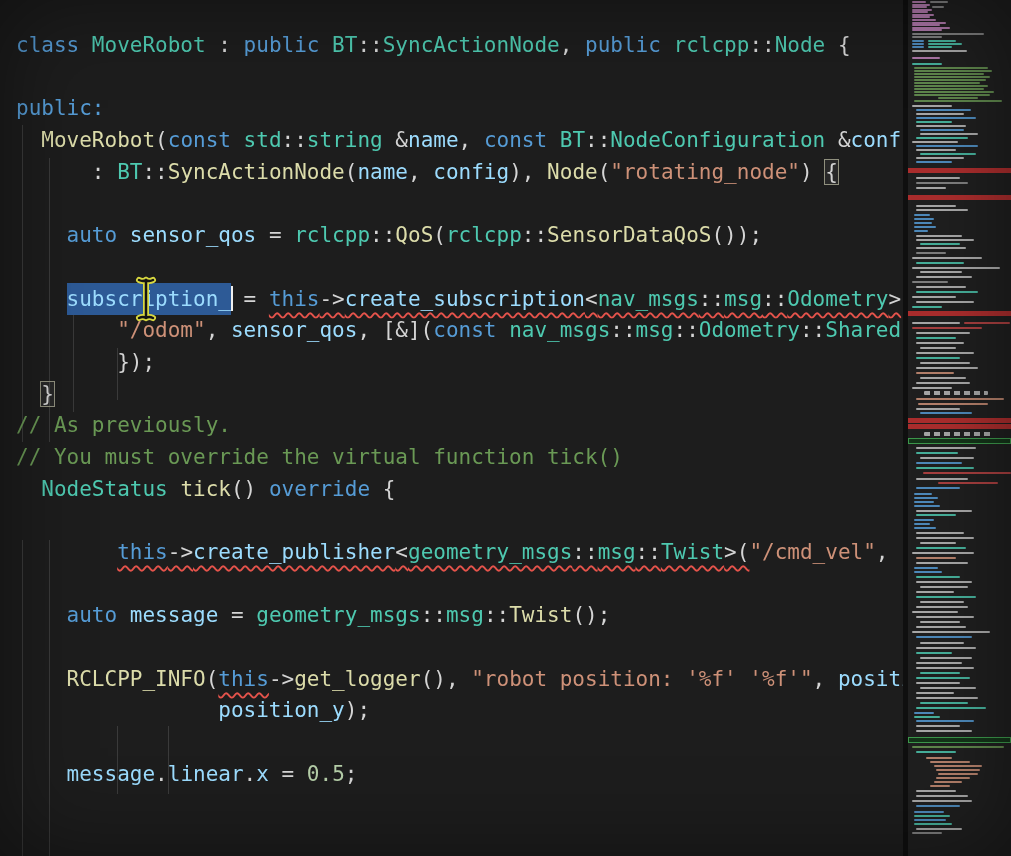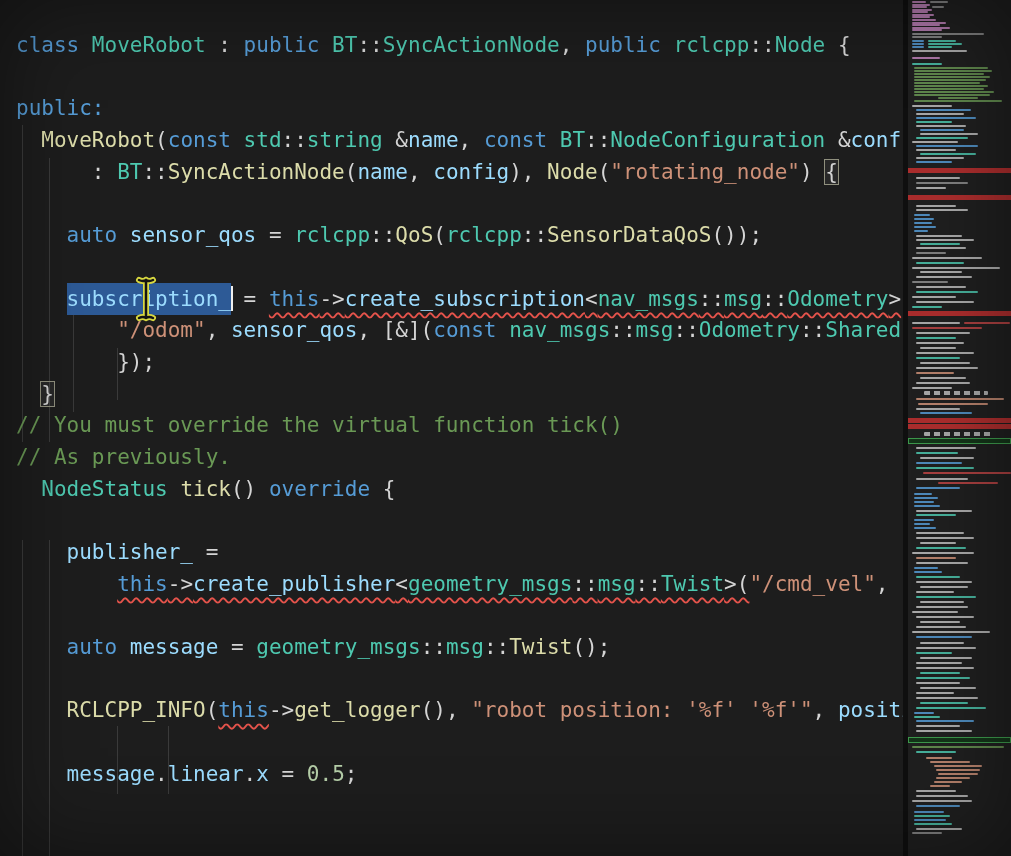--- a/index.html
+++ b/index.html
@@ -58,30 +58,30 @@
         <div class="code-line"><span style="color: rgb(86, 156, 214);">public</span><span style="color: rgb(86, 156, 214);">:</span></div>
         <div class="code-line"><span style="color: rgb(212, 212, 212);">  </span><span style="color: rgb(220, 220, 170);">MoveRobot</span><span style="color: rgb(212, 212, 212);">(</span><span style="color: rgb(86, 156, 214);">const </span><span style="color: rgb(78, 201, 176);">std</span><span style="color: rgb(212, 212, 212);">::</span><span style="color: rgb(78, 201, 176);">string</span><span style="color: rgb(212, 212, 212);"> &amp;</span><span style="color: rgb(156, 220, 254);">name</span><span style="color: rgb(212, 212, 212);">, </span><span style="color: rgb(86, 156, 214);">const </span><span style="color: rgb(78, 201, 176);">BT</span><span style="color: rgb(212, 212, 212);">::</span><span style="color: rgb(78, 201, 176);">NodeConfiguration</span><span style="color: rgb(212, 212, 212);"> &amp;</span><span style="color: rgb(156, 220, 254);">confi</span></div>
         <div class="code-line"><span style="color: rgb(212, 212, 212);">      : </span><span style="color: rgb(78, 201, 176);">BT</span><span style="color: rgb(212, 212, 212);">::</span><span style="color: rgb(220, 220, 170);">SyncActionNode</span><span style="color: rgb(212, 212, 212);">(</span><span style="color: rgb(156, 220, 254);">name</span><span style="color: rgb(212, 212, 212);">, </span><span style="color: rgb(156, 220, 254);">config</span><span style="color: rgb(212, 212, 212);">), </span><span style="color: rgb(220, 220, 170);">Node</span><span style="color: rgb(212, 212, 212);">(</span><span style="color: rgb(206, 145, 120);">"rotating_node"</span><span style="color: rgb(212, 212, 212);">) </span><span class="box" style="color: rgb(212, 212, 212);">{</span></div>
         <div class="code-line"></div>
         <div class="code-line"><span style="color: rgb(212, 212, 212);">    </span><span style="color: rgb(86, 156, 214);">auto</span><span style="color: rgb(212, 212, 212);"> </span><span style="color: rgb(156, 220, 254);">sensor_qos</span><span style="color: rgb(212, 212, 212);"> = </span><span style="color: rgb(78, 201, 176);">rclcpp</span><span style="color: rgb(212, 212, 212);">::</span><span style="color: rgb(220, 220, 170);">QoS</span><span style="color: rgb(212, 212, 212);">(</span><span style="color: rgb(78, 201, 176);">rclcpp</span><span style="color: rgb(212, 212, 212);">::</span><span style="color: rgb(220, 220, 170);">SensorDataQoS</span><span style="color: rgb(212, 212, 212);">());</span></div>
         <div class="code-line"></div>
         <div class="code-line"><span style="color: rgb(212, 212, 212);">    </span><span class="sel" style="color: rgb(156, 220, 254);">subscription_</span><span class="caret" style="background: rgb(239, 239, 239);"></span><span style="color: rgb(212, 212, 212);"> = </span><span class="sq" style="color: rgb(86, 156, 214);">this</span><span class="sq" style="color: rgb(212, 212, 212);">-&gt;</span><span class="sq" style="color: rgb(156, 220, 254);">create_subscription</span><span class="sq" style="color: rgb(212, 212, 212);">&lt;</span><span class="sq" style="color: rgb(78, 201, 176);">nav_msgs</span><span class="sq" style="color: rgb(212, 212, 212);">::</span><span class="sq" style="color: rgb(78, 201, 176);">msg</span><span class="sq" style="color: rgb(212, 212, 212);">::</span><span class="sq" style="color: rgb(78, 201, 176);">Odometry</span><span class="sq" style="color: rgb(212, 212, 212);">&gt;</span></div>
         <div class="code-line"><span style="color: rgb(212, 212, 212);">        </span><span style="color: rgb(206, 145, 120);">"/odom"</span><span style="color: rgb(212, 212, 212);">, </span><span style="color: rgb(156, 220, 254);">sensor_qos</span><span style="color: rgb(212, 212, 212);">, [&amp;](</span><span style="color: rgb(86, 156, 214);">const </span><span style="color: rgb(78, 201, 176);">nav_msgs</span><span style="color: rgb(212, 212, 212);">::</span><span style="color: rgb(78, 201, 176);">msg</span><span style="color: rgb(212, 212, 212);">::</span><span style="color: rgb(78, 201, 176);">Odometry</span><span style="color: rgb(212, 212, 212);">::</span><span style="color: rgb(78, 201, 176);">Shared</span></div>
         <div class="code-line"><span style="color: rgb(212, 212, 212);">        });</span></div>
         <div class="code-line"><span style="color: rgb(212, 212, 212);">  </span><span class="box" style="color: rgb(212, 212, 212);">}</span></div>
+        <div class="code-line"><span style="color: rgb(106, 153, 85);">// As previously.</span></div>
         <div class="code-line"><span style="color: rgb(106, 153, 85);">// You must override the virtual function tick()</span></div>
-        <div class="code-line"><span style="color: rgb(106, 153, 85);">// As previously.</span></div>
         <div class="code-line"><span style="color: rgb(212, 212, 212);">  </span><span style="color: rgb(78, 201, 176);">NodeStatus</span><span style="color: rgb(212, 212, 212);"> </span><span style="color: rgb(220, 220, 170);">tick</span><span style="color: rgb(212, 212, 212);">() </span><span style="color: rgb(86, 156, 214);">override</span><span style="color: rgb(212, 212, 212);"> {</span></div>
         <div class="code-line"></div>
-        <div class="code-line"><span style="color: rgb(212, 212, 212);">    </span><span style="color: rgb(156, 220, 254);">publisher_</span><span style="color: rgb(212, 212, 212);"> =</span></div>
         <div class="code-line"><span style="color: rgb(212, 212, 212);">        </span><span class="sq" style="color: rgb(86, 156, 214);">this</span><span class="sq" style="color: rgb(212, 212, 212);">-&gt;</span><span class="sq" style="color: rgb(156, 220, 254);">create_publisher</span><span class="sq" style="color: rgb(212, 212, 212);">&lt;</span><span class="sq" style="color: rgb(78, 201, 176);">geometry_msgs</span><span class="sq" style="color: rgb(212, 212, 212);">::</span><span class="sq" style="color: rgb(78, 201, 176);">msg</span><span class="sq" style="color: rgb(212, 212, 212);">::</span><span class="sq" style="color: rgb(78, 201, 176);">Twist</span><span class="sq" style="color: rgb(212, 212, 212);">&gt;(</span><span style="color: rgb(206, 145, 120);">"/cmd_vel"</span><span style="color: rgb(212, 212, 212);">,</span></div>
         <div class="code-line"></div>
         <div class="code-line"><span style="color: rgb(212, 212, 212);">    </span><span style="color: rgb(86, 156, 214);">auto</span><span style="color: rgb(212, 212, 212);"> </span><span style="color: rgb(156, 220, 254);">message</span><span style="color: rgb(212, 212, 212);"> = </span><span style="color: rgb(78, 201, 176);">geometry_msgs</span><span style="color: rgb(212, 212, 212);">::</span><span style="color: rgb(78, 201, 176);">msg</span><span style="color: rgb(212, 212, 212);">::</span><span style="color: rgb(220, 220, 170);">Twist</span><span style="color: rgb(212, 212, 212);">();</span></div>
         <div class="code-line"></div>
         <div class="code-line"><span style="color: rgb(212, 212, 212);">    </span><span style="color: rgb(220, 220, 170);">RCLCPP_INFO</span><span style="color: rgb(212, 212, 212);">(</span><span class="sq" style="color: rgb(86, 156, 214);">this</span><span style="color: rgb(212, 212, 212);">-&gt;</span><span style="color: rgb(220, 220, 170);">get_logger</span><span style="color: rgb(212, 212, 212);">(), </span><span style="color: rgb(206, 145, 120);">"robot position: '%f' '%f'"</span><span style="color: rgb(212, 212, 212);">, </span><span style="color: rgb(156, 220, 254);">positi</span></div>
+        <div class="code-line"><span style="color: rgb(212, 212, 212);">                </span><span style="color: rgb(156, 220, 254);">position_y</span><span style="color: rgb(212, 212, 212);">);</span></div>
         <div class="code-line"></div>
         <div class="code-line"><span style="color: rgb(212, 212, 212);">    </span><span style="color: rgb(156, 220, 254);">message</span><span style="color: rgb(212, 212, 212);">.</span><span style="color: rgb(156, 220, 254);">linear</span><span style="color: rgb(212, 212, 212);">.</span><span style="color: rgb(156, 220, 254);">x</span><span style="color: rgb(212, 212, 212);"> = </span><span style="color: rgb(181, 206, 168);">0.5</span><span style="color: rgb(212, 212, 212);">;</span></div>
       </div>
     <svg id="cursor" width="30" height="46" viewBox="0 0 30 46" style="left: 131px; top: 276px;">
       <g fill="none" stroke-linecap="round">
         <path d="M8 4 Q12 6 15 4 M15 4 Q18 6 22 4 M15 4 V42 M8 42 Q12 40 15 42 M15 42 Q18 40 22 42" stroke="#d8d840" stroke-width="6"></path>
         <path d="M8 4 Q12 6 15 4 M15 4 Q18 6 22 4 M15 4 V42 M8 42 Q12 40 15 42 M15 42 Q18 40 22 42" stroke="#141414" stroke-width="2.5"></path>
       </g>
     </svg>
   </div>

